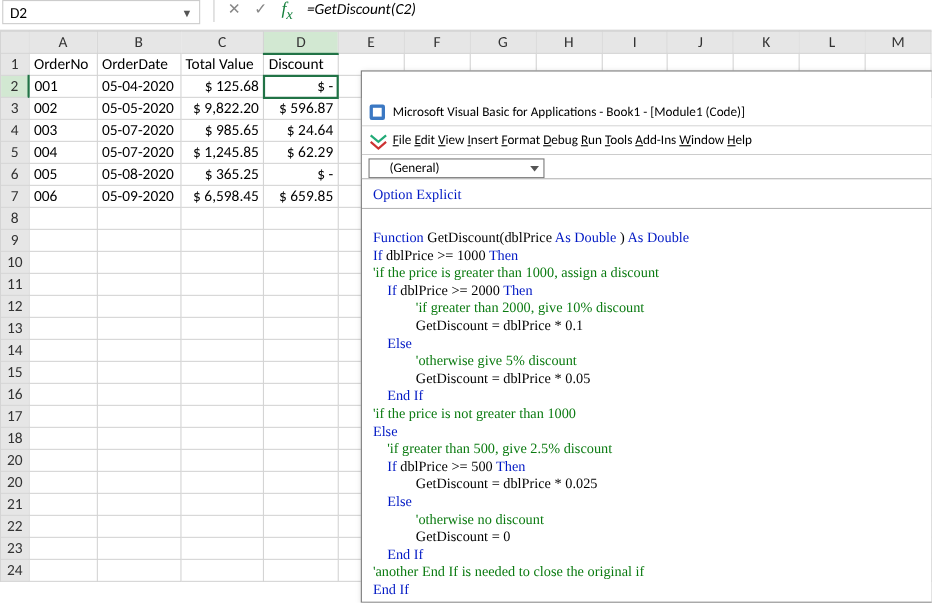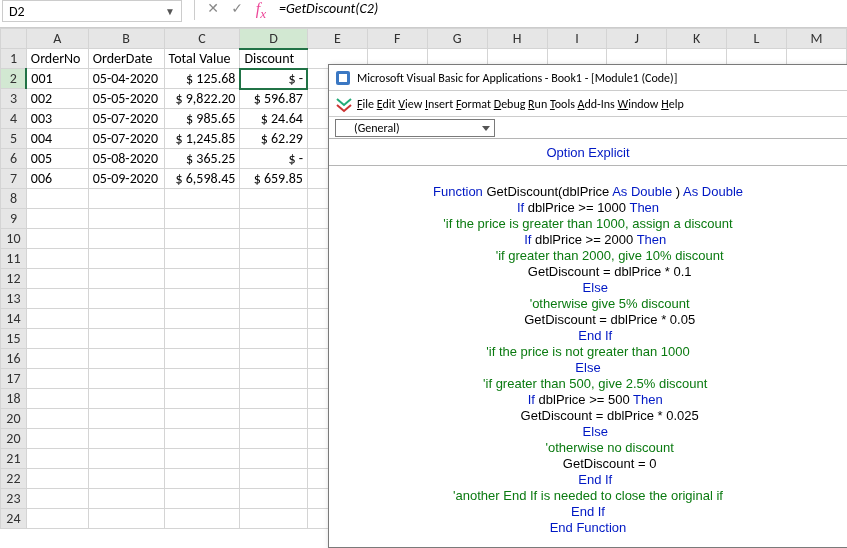--- a/index.html
+++ b/index.html
@@ -4,50 +4,50 @@
 <style>
   * { box-sizing: border-box; margin: 0; padding: 0; }
   body { font-family: Calibri, Arial, sans-serif; font-size: 14px; background: #fff; color: #000; overflow: hidden; width: 847px; height: 548px; position: relative; }
 
   
   .formula-bar { display: flex; align-items: flex-start; height: 28px; border-bottom: 1px solid #ccc; background: #fff; }
   .name-box { width: 180px; height: 22px; border: 1px solid #ccc; margin: 0 6px 0 2px; padding: 0 6px; font-size: 14px; display: flex; align-items: center; background: #fff; }
   .name-box-arrow { margin-left: auto; color: #555; font-size: 10px; }
   .fx-sep { width: 1px; height: 20px; background: #ccc; margin: 0 6px; }
   .fx-btn { color: #888; width: 24px; text-align: center; cursor: default; }
-  .fx-btn.fx { font-style: italic; font-family: "Times New Roman", serif; font-size: 16px; color: #ec4899; }
+  .fx-btn.fx { font-style: italic; font-family: "Times New Roman", serif; font-size: 16px; color: #15803d; }
   .formula-input { flex: 1; height: 22px; padding: 0 6px; font-size: 14px; font-style: italic; }
 
   
   .grid-wrap { display: flex; }
   .sheet { border-collapse: collapse; table-layout: fixed; }
   .sheet th, .sheet td { border: 1px solid #d4d4d4; height: 20px; padding: 0 4px; font-size: 14px; white-space: nowrap; overflow: hidden; }
   .sheet th { background: #e6e6e6; font-weight: normal; color: #333; text-align: center; }
   .sheet .rowhdr { background: #e6e6e6; text-align: center; width: 26px; color: #333; }
   .sheet td { text-align: right; background: #fff; }
   .sheet td.center { text-align: left; }
   .corner { background: #e6e6e6; width: 26px; }
   .colA { width: 62px; } .colB { width: 76px; } .colC { width: 76px; } .colD { width: 68px; }
   .colE,.colF,.colG,.colH,.colI,.colJ,.colK,.colL,.colM { width: 62px; }
   .selcell { outline: 2px solid #217346; outline-offset: -1px; background: #fff; }
   .selcolhdr { background: #d2e8d2 !important; border-bottom: 2px solid #217346 !important; }
   .selrowhdr { background: #d2e8d2 !important; border-right: 2px solid #217346 !important; }
 
   
   .vba-window { position: absolute; left: 328px; top: 64px; width: 520px; height: 484px; border: 1px solid #7a7a7a; background: #fff; box-shadow: 2px 2px 6px rgba(0,0,0,.25); display: flex; flex-direction: column; }
-  .vba-title { display: flex; align-items: center; height: 26px; background: #fff; border-bottom: 1px solid #ccc; padding: 0 6px; font-size: 12px; }
+  .vba-title { display: flex; align-items: center; height: 26px; background: #fff; border-bottom: 1px solid #ccc; padding: 0 6px; font-size: 12px; margin-top: 24px; }
   .vba-title .ticon { width: 16px; height: 16px; margin-right: 6px; display: inline-flex; }
   .vba-menu { display: flex; align-items: center; height: 26px; padding: 0 6px; background: #fff; border-bottom: 1px solid #ccc; font-size: 12px; }
   .vba-menu .micon { width: 18px; height: 18px; margin-right: 4px; display:inline-flex; }
   .vba-menu-item { cursor: default; }
   .vba-menu-item .ul { text-decoration: underline; }
   .vba-subbar { height: 22px; border-bottom: 1px solid #b5b5b5; padding: 2px 6px; background: #fff; }
   .vba-general { display: inline-block; border: 1px solid #7a7a7a; background: #fff; height: 18px; line-height: 16px; padding: 0 20px 0 18px; font-size: 12px; position: relative; width: 160px; }
   .vba-general::after { content: ""; position: absolute; right: 4px; top: 6px; border-left: 4px solid transparent; border-right: 4px solid transparent; border-top: 5px solid #555; }
-  .vba-code { flex: 1; padding: 6px 10px; font-family: Liberation Sans, sans-serif; font-size: 13px; line-height: 16px; white-space: pre; overflow: hidden; text-align: center; }
+  .vba-code { flex: 1; padding: 6px 10px; font-family: Liberation Serif, serif; font-size: 13px; line-height: 16px; white-space: pre; overflow: hidden; }
   .kw { color: #0018c4; }
   .cm { color: #0a7a10; }
   .vba-rule { border-top: 1px solid #b5b5b5; margin: 4px -10px 2px; }
 
   svg { display: block; }
 </style>
 </head>
 <body>
 
 <div class="formula-bar">

